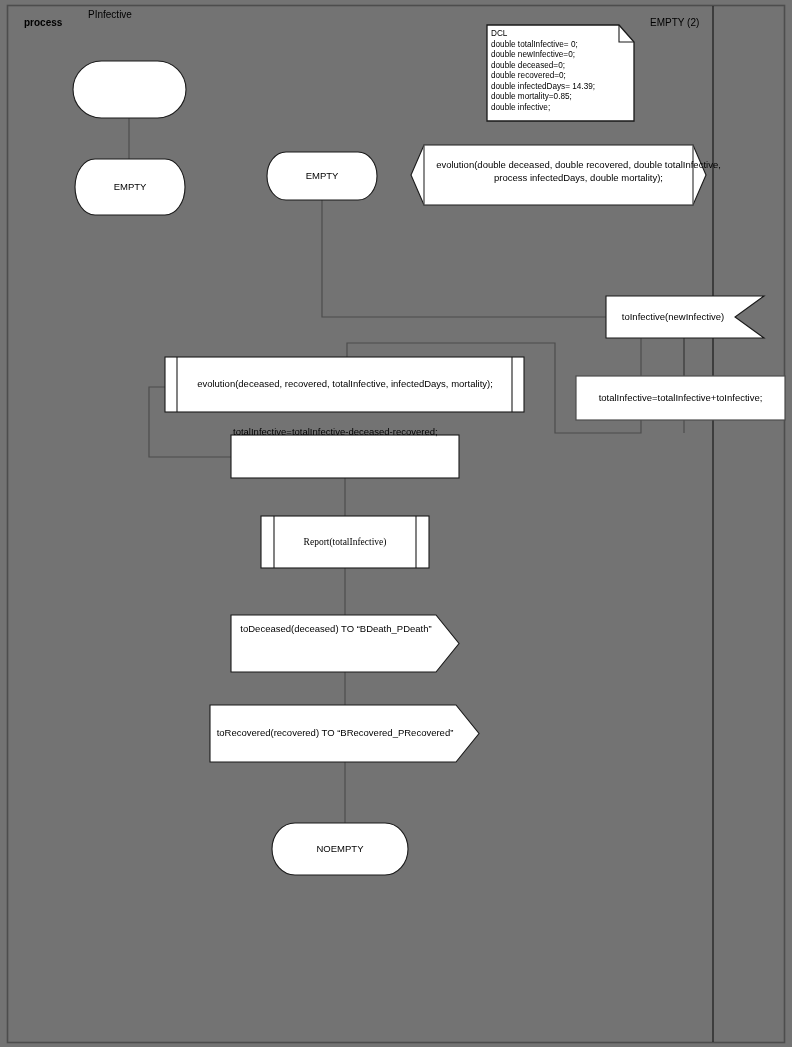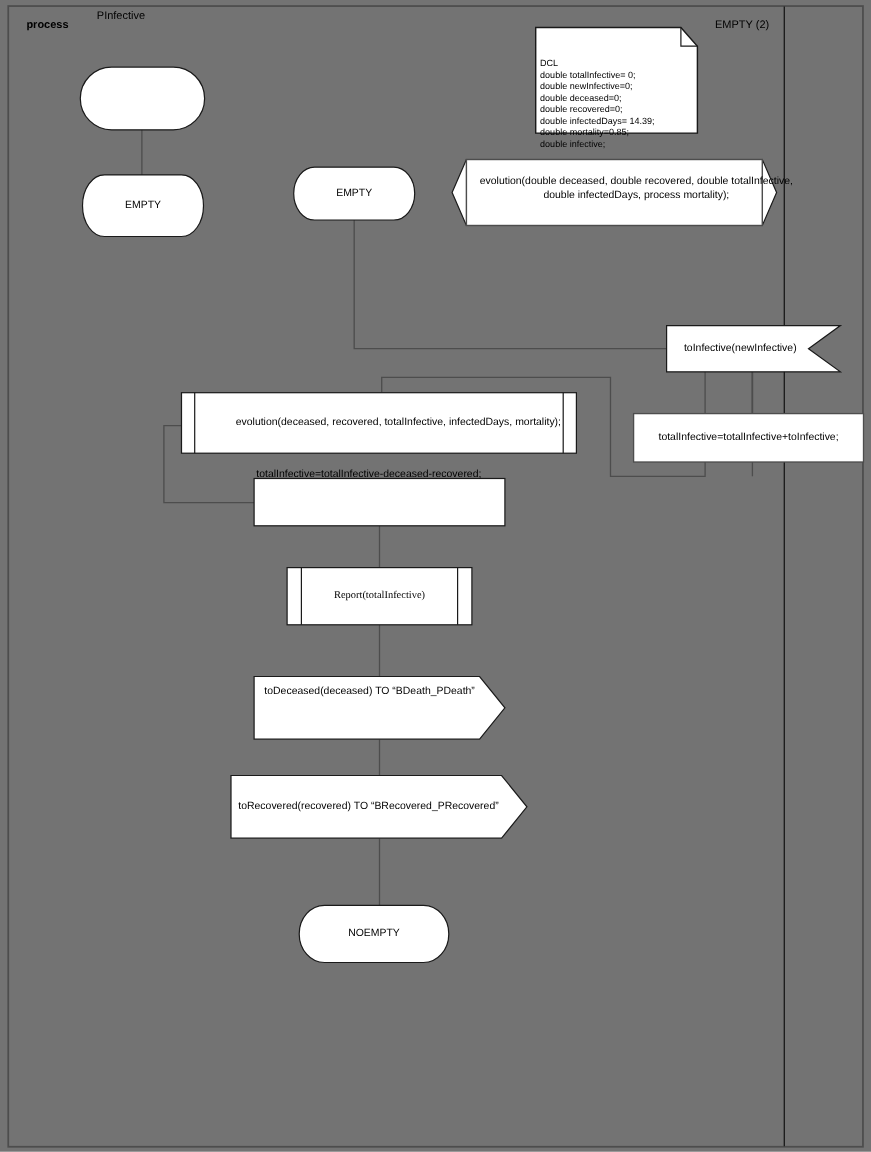--- a/index.html
+++ b/index.html
@@ -6,21 +6,21 @@
   html,body{margin:0;padding:0;background:#ffffff;}
   body{width:792px;height:1047px;overflow:hidden;
        font-family:"Liberation Sans","DejaVu Sans",sans-serif;}
   #canvas{position:relative;width:792px;height:1047px;background:#737373;}
   svg#diagram{position:absolute;left:0;top:0;width:792px;height:1047px;}
   .lbl{position:absolute;font-size:9.5px;color:#000;line-height:12px;
        text-align:center;white-space:pre;pointer-events:none;}
   .hdr{position:absolute;font-size:10px;color:#000;}
   .hdr.b{font-weight:bold;}
   .note-txt{position:absolute;font-size:8.2px;line-height:10.55px;color:#000;
-            white-space:pre;font-family:"Liberation Sans","DejaVu Sans",sans-serif;margin-top:24px;}
+            white-space:pre;font-family:"Liberation Sans","DejaVu Sans",sans-serif;}
 </style>
 </head>
 <body>
 
 <div id="canvas">
 
   <svg id="diagram" xmlns="http://www.w3.org/2000/svg" viewBox="0 0 792 1047">
 
     <rect x="7.5" y="5.5" width="777" height="1037" fill="none" stroke="#4d4d4d" stroke-width="1.6"></rect>
     <line x1="713" y1="6" x2="713" y2="1042" stroke="#1a1a1a" stroke-width="1.2"></line>
@@ -96,27 +96,27 @@
 double deceased=0;
 double recovered=0;
 double infectedDays= 14.39;
 double mortality=0.85;
 double infective;</div>
 
   <div class="lbl" style="left:95px;top:181px;width:70px;">EMPTY</div>
 
   <div class="lbl" style="left:287px;top:170px;width:70px;">EMPTY</div>
 
-  <div class="lbl" style="left:414px;top:158px;width:289px;line-height:13px;margin-left:20px;"><span>evolution(double deceased, double recovered, double totalInfective,</span><br><span>double infectedDays, process mortality);</span></div>
+  <div class="lbl" style="left:414px;top:158px;width:289px;line-height:13px;margin-left:20px;"><span>evolution(double deceased, double recovered, double totalInfective,</span><br><span>process infectedDays, double mortality);</span></div>
 
   <div class="lbl" style="left:608px;top:311px;width:130px;">toInfective(newInfective)</div>
 
   <div class="lbl" style="left:578px;top:392px;width:205px;">totalInfective=totalInfective+toInfective;</div>
 
-  <div class="lbl" style="left:180px;top:378px;width:330px;text-align:right;">evolution(deceased, recovered, totalInfective, infectedDays, mortality);</div>
+  <div class="lbl" style="left:180px;top:378px;width:330px;">evolution(deceased, recovered, totalInfective, infectedDays, mortality);</div>
 
   <div class="lbl" style="left:233px;top:426px;width:184px;">totalInfective=totalInfective-deceased-recovered;</div>
 
   <div class="lbl" style="left:276px;top:536px;width:138px;font-family:Liberation Serif, serif;">Report(totalInfective)</div>
 
   <div class="lbl" style="left:236px;top:623px;width:200px;">toDeceased(deceased) TO “BDeath_PDeath”</div>
 
   <div class="lbl" style="left:214px;top:727px;width:242px;">toRecovered(recovered) TO “BRecovered_PRecovered”</div>
 
   <div class="lbl" style="left:296px;top:843px;width:88px;">NOEMPTY</div>

